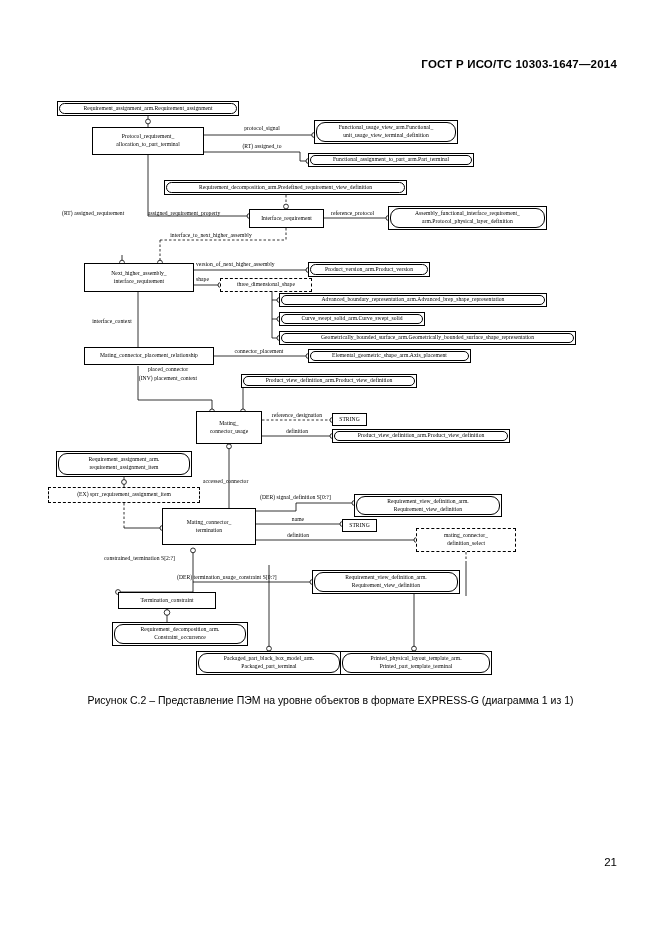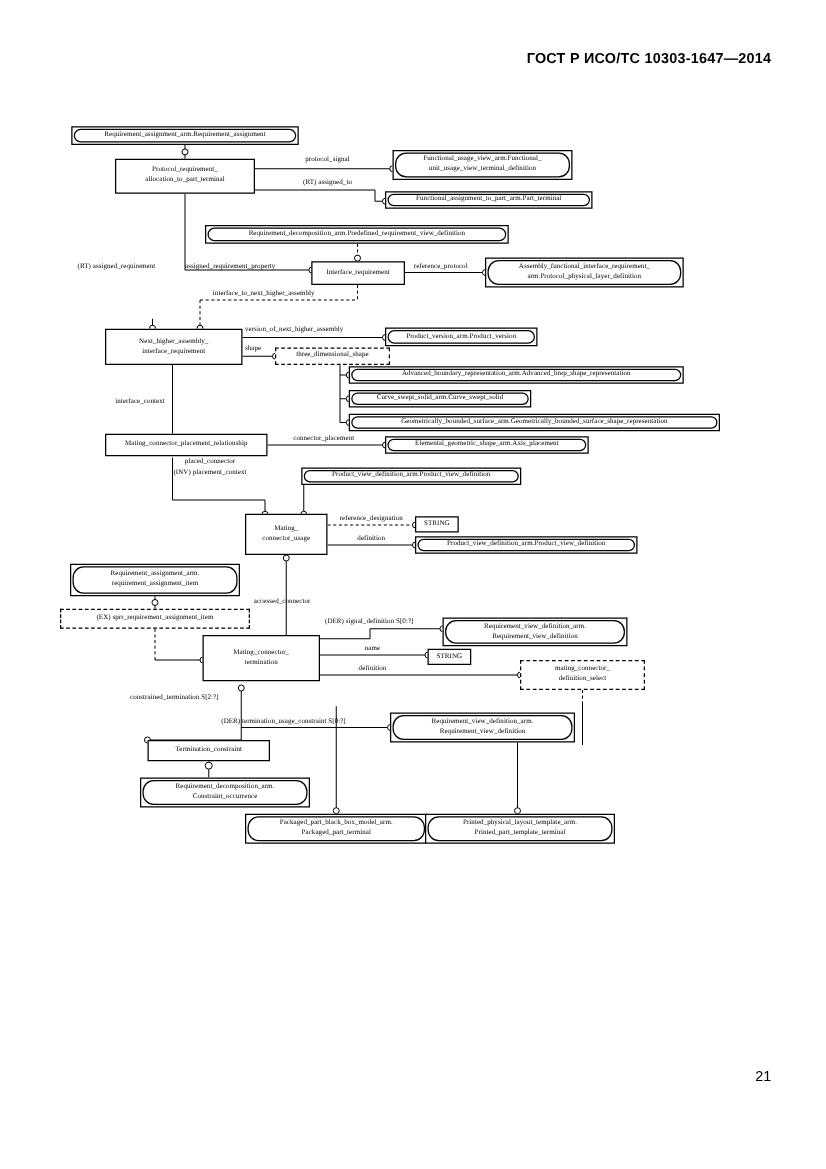--- a/index.html
+++ b/index.html
@@ -5,21 +5,21 @@
   html,body{margin:0;padding:0;background:#fff;}
   body{
     width:661px;height:935px;position:relative;
     font-family:"Liberation Serif", serif;
     color:#000;
     -webkit-font-smoothing:none;
   }
   .page{position:absolute;left:0;top:0;width:661px;height:935px;overflow:hidden;}
 
   .hdr{
-    position:absolute;right:44px;top:41px;
+    position:absolute;right:44px;top:58px;
     font-family:"Liberation Sans", sans-serif;
     font-weight:bold;font-size:11.5px;letter-spacing:.2px;
     white-space:nowrap;
   }
 
   .pgnum{
     position:absolute;right:44px;top:856px;
     font-family:"Liberation Sans", sans-serif;
     font-size:11.5px;
   }
@@ -320,15 +320,16 @@
     <div class="lbl c" style="left:297px;top:428px;">definition</div>
     <div class="lbl" style="left:203px;top:478px;">accessed_connector</div>
     <div class="lbl" style="left:260px;top:494px;">(DER) signal_definition S[0:?]</div>
     <div class="lbl c" style="left:298px;top:516px;">name</div>
     <div class="lbl c" style="left:298px;top:532px;">definition</div>
     <div class="lbl" style="left:104px;top:555px;">constrained_termination S[2:?]</div>
     <div class="lbl" style="left:177px;top:574px;">(DER) termination_usage_constraint S[0:?]</div>
 
   </div>
 
+  <div class="caption">Рисунок С.2 – Представление ПЭМ на уровне объектов в формате EXPRESS-G (диаграмма 1 из 1)</div>
   <div class="pgnum">21</div>
 
 </div>
 
 </body></html>

